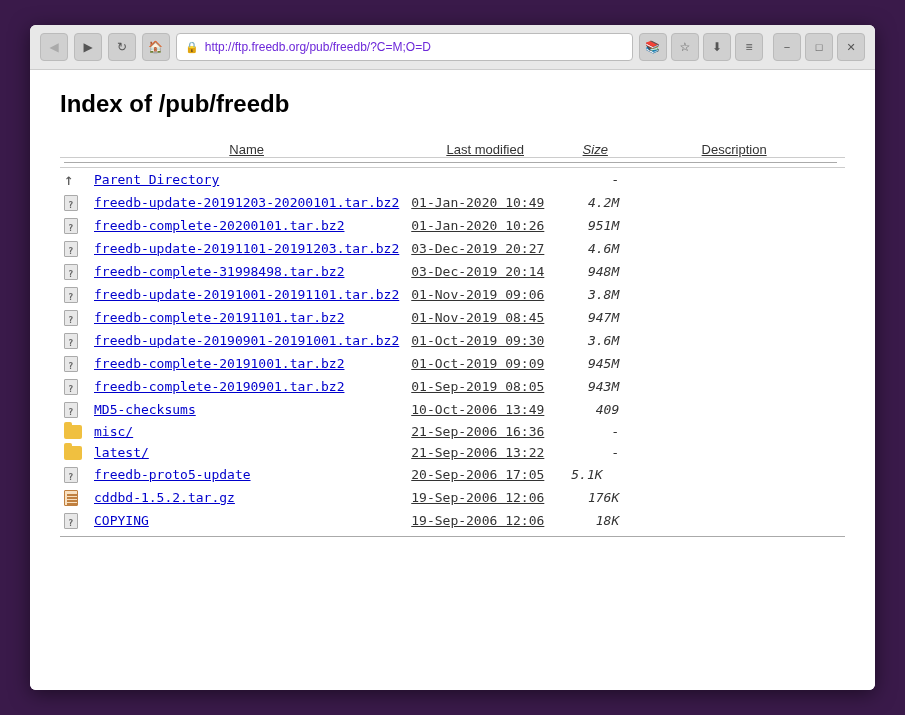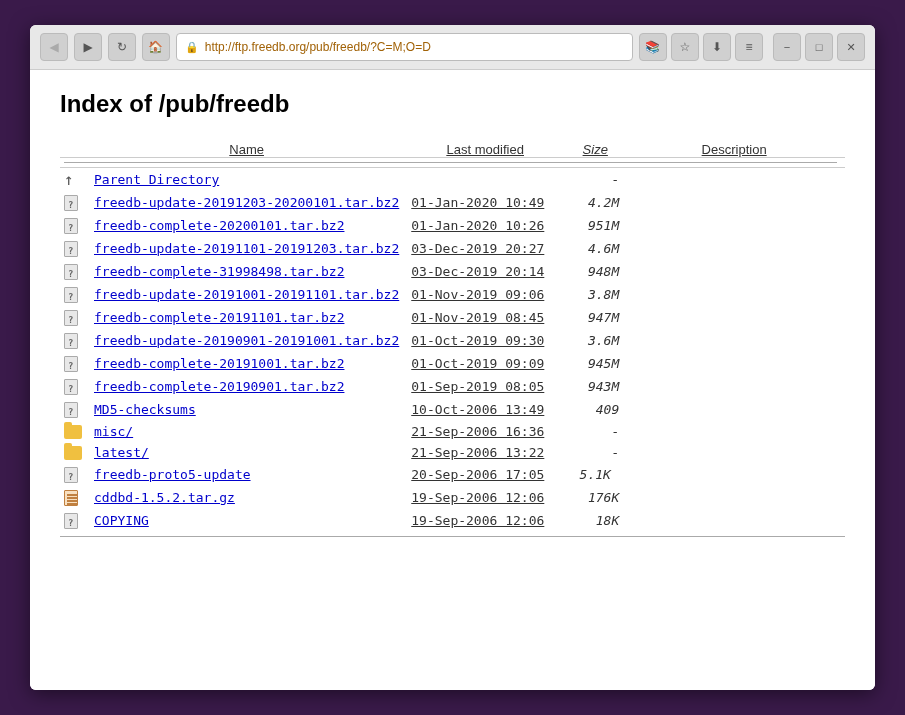--- a/index.html
+++ b/index.html
@@ -48,21 +48,21 @@
       gap: 6px;
       height: 28px;
     }
     .lock-icon { font-size: 11px; color: #666; }
     .address-input {
       flex: 1;
       border: none;
       outline: none;
       font-size: 12px;
       font-family: Arial, sans-serif;
-      color: #a16207;
+      color: #6d28d9;
       background: transparent;
     }
     .toolbar-icons {
       display: flex;
       align-items: center;
       gap: 4px;
     }
     .toolbar-icon {
       width: 28px; height: 28px;
       background: #d0d0d0;
@@ -337,21 +337,21 @@
     <td class="col-desc"></td>
   </tr>
           <tr>
     <td class="icon-cell"><span style="display:inline-block;width:14px;height:16px;background:#e8e8e8;border:1px solid #aaa;border-radius:1px;position:relative;top:2px;">
         <span style="position:absolute;top:4px;left:3px;font-size:9px;font-weight:bold;color:#666;">?</span>
       </span></td>
     <td class="col-name">
       <a href="#">freedb-proto5-update</a>
     </td>
     <td class="col-modified">20-Sep-2006 17:05</td>
-    <td class="col-size" style="text-align:center;">5.1K</td>
+    <td class="col-size" style="text-align:left;">5.1K</td>
     <td class="col-desc"></td>
   </tr>
           <tr>
     <td class="icon-cell"><span style="display:inline-block;width:14px;height:16px;background:#f8e0c0;border:1px solid #c08040;border-radius:1px;position:relative;top:2px;">
         <span style="position:absolute;top:3px;left:2px;width:10px;height:2px;background:#c08040;display:block;box-shadow:0 3px 0 #c08040,0 6px 0 #c08040,0 9px 0 #c08040;"></span>
       </span></td>
     <td class="col-name">
       <a href="#">cddbd-1.5.2.tar.gz</a>
     </td>
     <td class="col-modified">19-Sep-2006 12:06</td>

